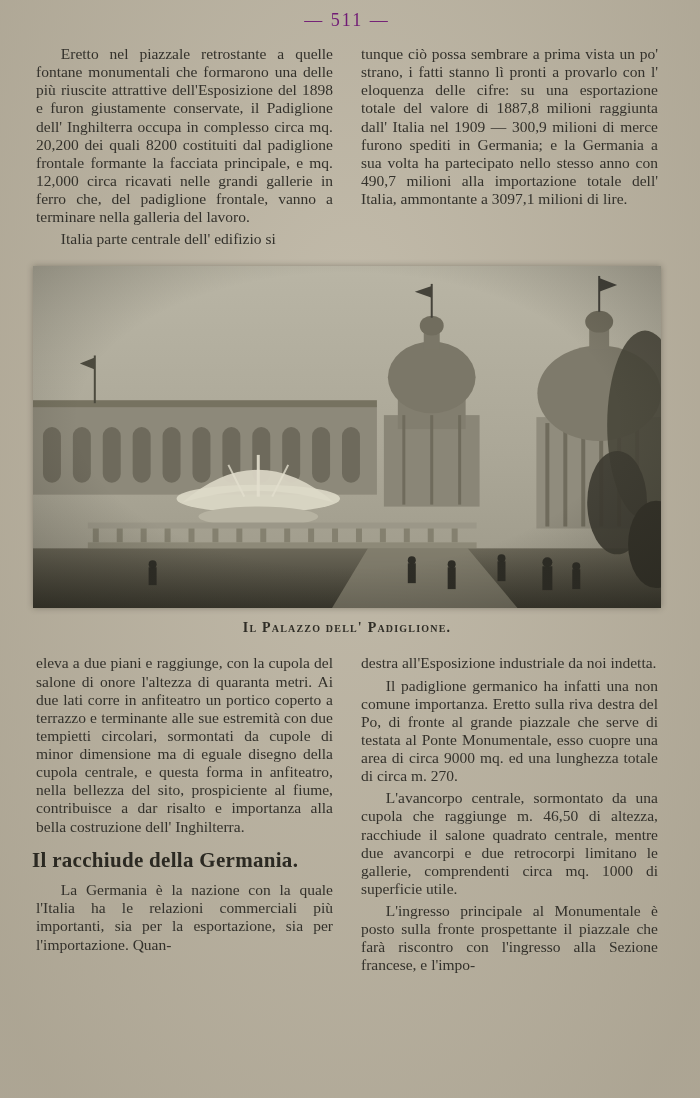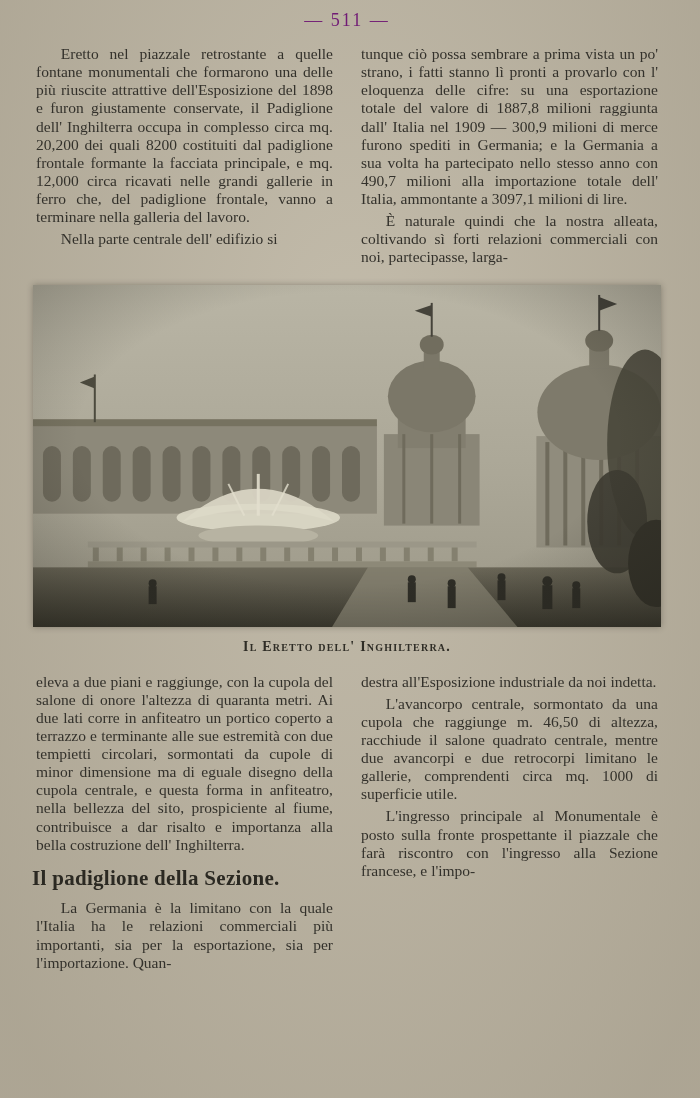--- a/index.html
+++ b/index.html
@@ -60,25 +60,24 @@
 </head>
 <body>
 
 <div class="page">
 
   <div class="page-number">— 511 —</div>
 
   <div class="cols">
     <div class="col">
       <p>Eretto nel piazzale retrostante a quelle fontane monumentali che formarono una delle più riuscite attrattive dell'Esposizione del 1898 e furon giustamente conservate, il Padiglione dell' Inghilterra occupa in complesso circa mq. 20,200 dei quali 8200 costituiti dal padiglione frontale formante la facciata principale, e mq. 12,000 circa ricavati nelle grandi gallerie in ferro che, del padiglione frontale, vanno a terminare nella galleria del lavoro.</p>
-      <p>Nella parte centrale dell' edifizio si</p>
+      <p>Italia parte centrale dell' edifizio si</p>
     </div>
     <div class="col">
       <p class="cont">tunque ciò possa sembrare a prima vista un po' strano, i fatti stanno lì pronti a provarlo con l' eloquenza delle cifre: su una esportazione totale del valore di 1887,8 milioni raggiunta dall' Italia nel 1909 — 300,9 milioni di merce furono spediti in Germania; e la Germania a sua volta ha partecipato nello stesso anno con 490,7 milioni alla importazione totale dell' Italia, ammontante a 3097,1 milioni di lire.</p>
-      <p>È naturale quindi che la nostra alleata, coltivando sì forti relazioni commerciali con noi, partecipasse, larga-</p>
     </div>
   </div>
 
   <figure>
     <svg class="photo" viewBox="0 0 630 344" preserveAspectRatio="none" xmlns="http://www.w3.org/2000/svg" role="img">
       <defs>
         <linearGradient id="sky" x1="0" y1="0" x2="0" y2="1">
           <stop offset="0%" stop-color="#b9b5a5"></stop>
           <stop offset="55%" stop-color="#aba797"></stop>
           <stop offset="100%" stop-color="#9c9888"></stop>
@@ -190,29 +189,30 @@
         <circle cx="516" cy="298" r="5"></circle>
           <rect x="511" y="302" width="10" height="24"></rect>
         <circle cx="545" cy="302" r="4"></circle>
           <rect x="541" y="305" width="8" height="20"></rect>
         <circle cx="120" cy="300" r="4"></circle>
           <rect x="116" y="303" width="8" height="18"></rect>
       </g>
 
       <rect width="630" height="344" fill="url(#vig)"></rect>
     </svg>
-    <figcaption>Il Eretto dell' Inghilterra.</figcaption>
+    <figcaption>Il Palazzo dell' Padiglione.</figcaption>
   </figure>
 
   <div class="cols">
     <div class="col">
       <p class="cont">eleva a due piani e raggiunge, con la cupola del salone di onore l'altezza di quaranta metri. Ai due lati corre in anfiteatro un portico coperto a terrazzo e terminante alle sue estremità con due tempietti circolari, sormontati da cupole di minor dimensione ma di eguale disegno della cupola centrale, e questa forma in anfiteatro, nella bellezza del sito, prospiciente al fiume, contribuisce a dar risalto e importanza alla bella costruzione dell' Inghilterra.</p>
-      <h2 class="section-heading">Il padiglione della Sezione.</h2>
-      <p>La Germania è la limitano con la quale l'Italia ha le relazioni commerciali più importanti, sia per la esportazione, sia per l'importazione. Quan-</p>
+      <h2 class="section-heading">Il racchiude della Germania.</h2>
+      <p>La Germania è la nazione con la quale l'Italia ha le relazioni commerciali più importanti, sia per la esportazione, sia per l'importazione. Quan-</p>
     </div>
     <div class="col">
       <p class="cont">destra all'Esposizione industriale da noi indetta.</p>
+      <p>Il padiglione germanico ha infatti una non comune importanza. Eretto sulla riva destra del Po, di fronte al grande piazzale che serve di testata al Ponte Monumentale, esso cuopre una area di circa 9000 mq. ed una lunghezza totale di circa m. 270.</p>
       <p>L'avancorpo centrale, sormontato da una cupola che raggiunge m. 46,50 di altezza, racchiude il salone quadrato centrale, mentre due avancorpi e due retrocorpi limitano le gallerie, comprendenti circa mq. 1000 di superficie utile.</p>
       <p>L'ingresso principale al Monumentale è posto sulla fronte prospettante il piazzale che farà riscontro con l'ingresso alla Sezione francese, e l'impo-</p>
     </div>
   </div>
 
 </div>
 
 </body></html>

